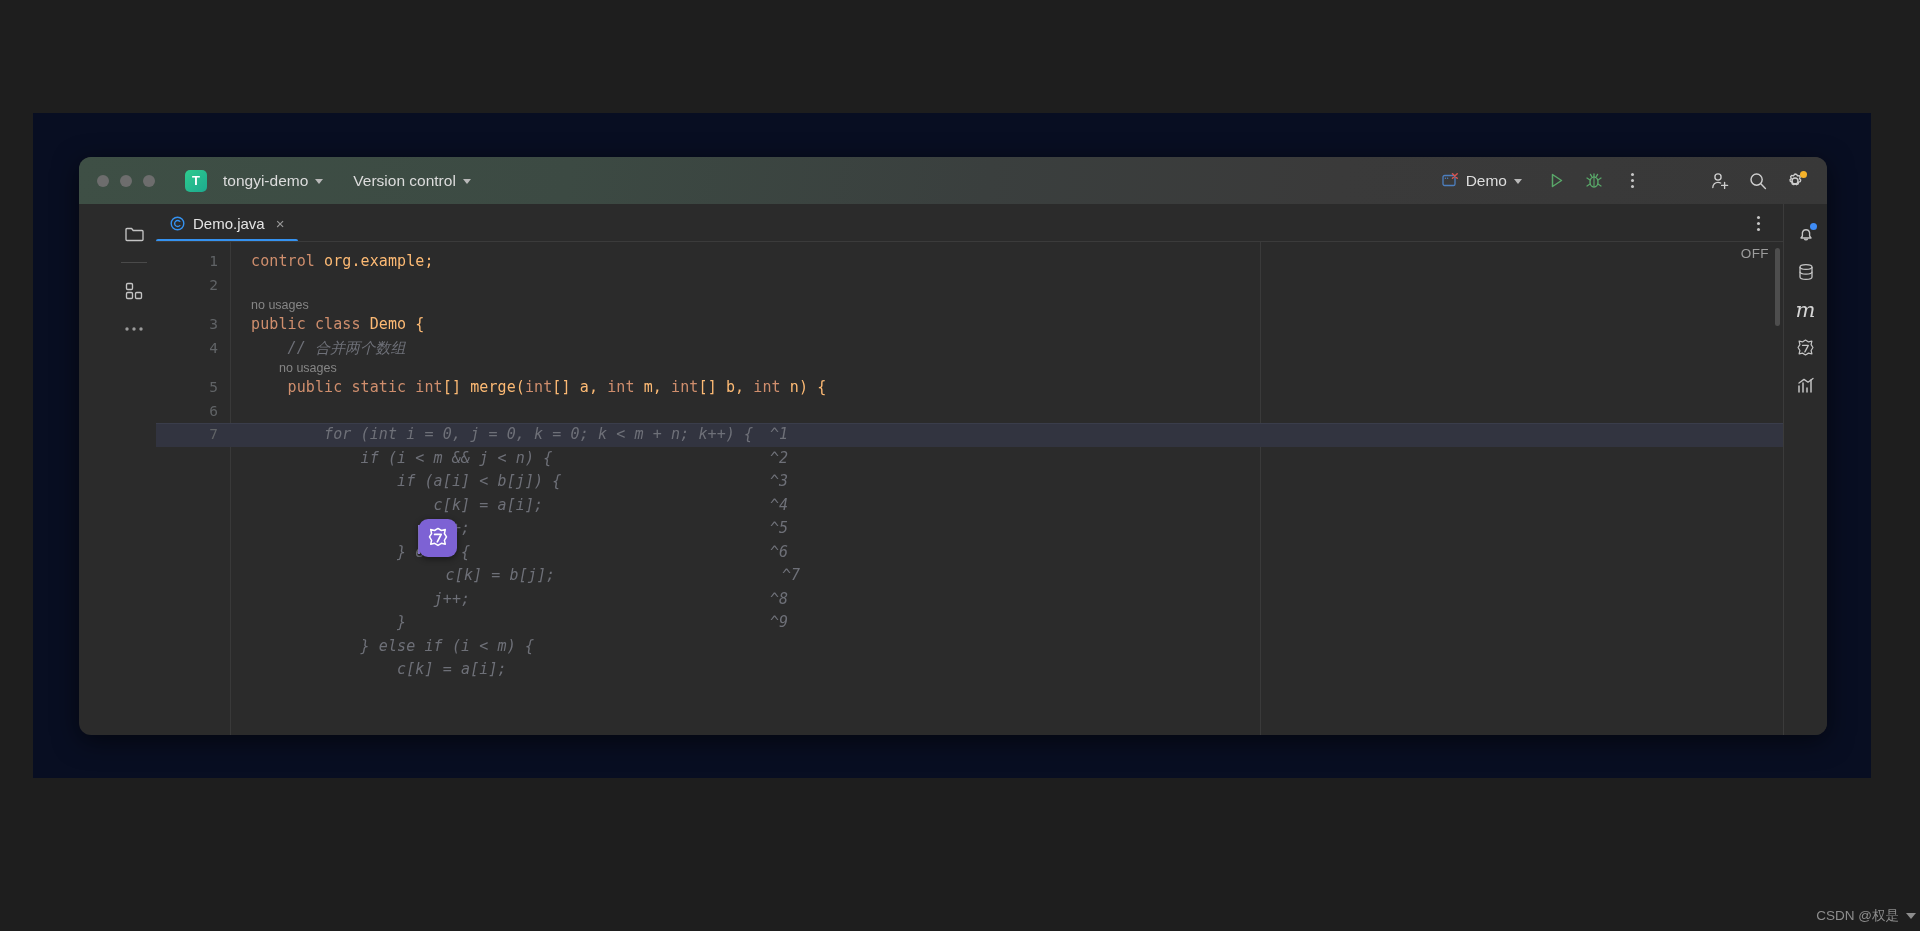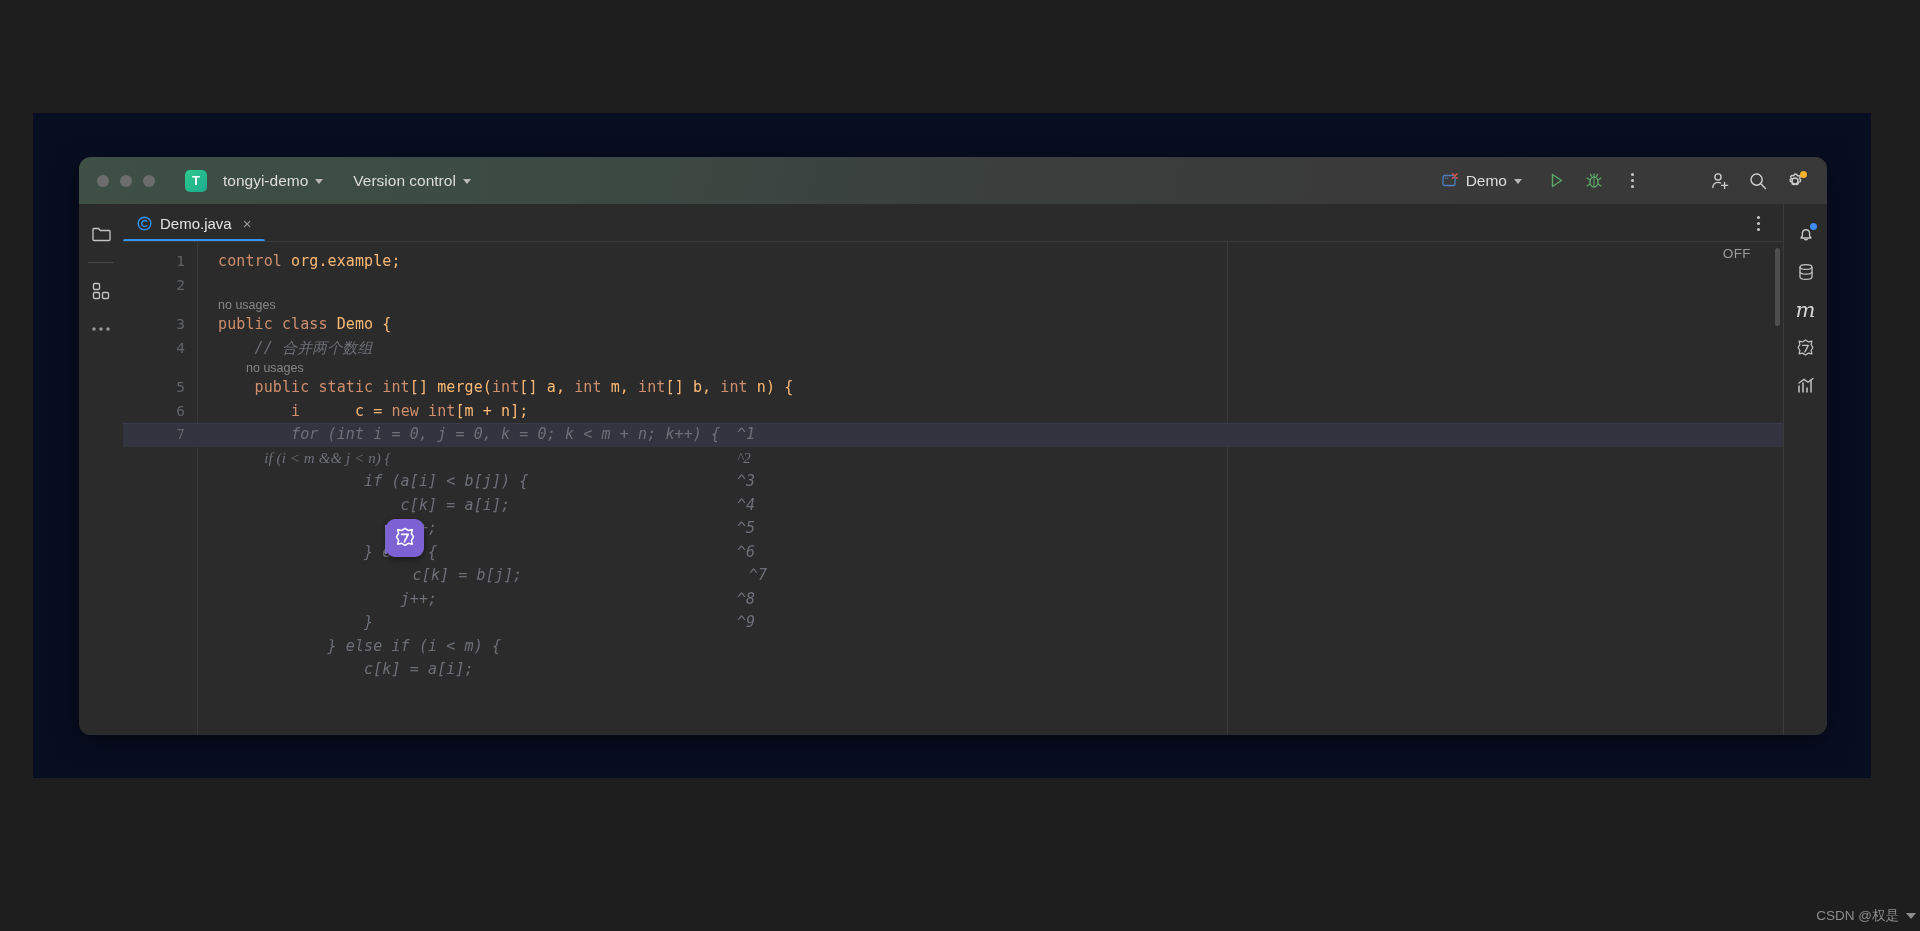--- a/index.html
+++ b/index.html
@@ -67,21 +67,21 @@
   }
   .runcfg {
     display: flex; align-items: center; gap: 7px; color: #dcdcdc;
     font-size: 15.5px; padding: 0 9px; height: 30px; border-radius: 5px;
     margin-right: 4px;
   }
   .vdots { display: flex; flex-direction: column; gap: 3px; align-items: center; }
   .vdots i { width: 3px; height: 3px; border-radius: 50%; background: #c6c6c6; display: block; }
 
   
-  #body-row { display: flex; height: 531px; }
+  #body-row { display: flex; height: 531px; margin-left: 33px; }
 
   
   #left-strip {
     width: 44px; background: #2b2b2b; padding-top: 12px;
     display: flex; flex-direction: column; align-items: center; gap: 0;
     flex: none;
   }
   .strip-icon {
     width: 36px; height: 36px; display: flex; align-items: center;
     justify-content: center; border-radius: 5px; cursor: default; margin-bottom: 2px;
@@ -140,21 +140,21 @@
   }
   .urow { position:relative; height:16px;text-align:center; }
   .kw { color:#cf8e6d; }
   .plain { color:#fdba74; }
   .ghost { color:#6e7078; font-style: italic; }
   .ghostnum {
     position:absolute; left:614px; color:#6e7078; font-style:italic; font-size:15px;
     line-height:23.5px;
   }
   .off-label {
-    position:absolute; right:32px; top:4px; color:#9d9d9d; font-size:13.5px;
+    position:absolute; right:14px; top:4px; color:#9d9d9d; font-size:13.5px;
     font-family:"Liberation Sans", sans-serif; letter-spacing:.4px;
   }
 
   
   #ai-badge {
     position:absolute; left:263px; top:277px; width:38px; height:38px;
     background:#7d62d4; border-radius:9px; display:flex; align-items:center;
     justify-content:center; box-shadow:0 2px 6px rgba(0,0,0,.45); cursor:default;
   }
   #ai-caret {
@@ -332,23 +332,23 @@
             <div class="crow" style="position: absolute; top: 23.5px; left: 0px; right: 0px;"><span class="ln">2</span><span class="code"></span></div>
             <div class="urow" style="position: absolute; top: 47px; left: 0px; right: 0px; height: 16px;">
               <span class="usage" style="left: 95px; top: 0px;">no usages</span>
             </div>
             <div class="crow" style="position: absolute; top: 63px; left: 0px; right: 0px;"><span class="ln">3</span><span class="code"><span class="kw">public class </span><span class="plain">Demo {</span></span></div>
             <div class="crow" style="position: absolute; top: 86.5px; left: 0px; right: 0px;"><span class="ln">4</span><span class="code"><span class="ghost">    // 合并两个数组</span></span></div>
             <div class="urow" style="position: absolute; top: 110px; left: 0px; right: 0px; height: 16px;">
               <span class="usage" style="left: 123px; top: 0px;">no usages</span>
             </div>
             <div class="crow" style="position: absolute; top: 126px; left: 0px; right: 0px;"><span class="ln">5</span><span class="code"><span class="plain">    </span><span class="kw">public static int</span><span class="plain">[] merge(</span><span class="kw">int</span><span class="plain">[] a, </span><span class="kw">int</span><span class="plain"> m, </span><span class="kw">int</span><span class="plain">[] b, </span><span class="kw">int</span><span class="plain"> n) {</span></span></div>
-            <div class="crow" style="position: absolute; top: 149.5px; left: 0px; right: 0px;"><span class="ln">6</span><span class="code"><span class="plain">        </span><span class="kw">i</span><span class="plain">      c = </span><span class="kw">new int</span><span class="plain">[m + n];</span></span></div>
+            <div class="crow" style="position: absolute; top: 149.5px; left: 0px; right: 0px;"><span class="ln">6</span></div>
             <div class="crow hl" style="position: absolute; top: 173px; left: 0px; right: 0px;"><span class="ln">7</span><span class="code"><span class="ghost">        for (int i = 0, j = 0, k = 0; k &lt; m + n; k++) {</span></span><span class="ghostnum">^1</span></div>
-            <div class="crow" style="position: absolute; top: 196.5px; left: 0px; right: 0px; font-family: Liberation Serif, serif;"><span class="code ghost">            if (i &lt; m &amp;&amp; j &lt; n) {</span><span class="ghostnum">^2</span></div>
+            <div class="crow" style="position: absolute; top: 196.5px; left: 0px; right: 0px;"><span class="code ghost">            if (i &lt; m &amp;&amp; j &lt; n) {</span><span class="ghostnum">^2</span></div>
             <div class="crow" style="position: absolute; top: 220px; left: 0px; right: 0px;"><span class="code ghost">                if (a[i] &lt; b[j]) {</span><span class="ghostnum">^3</span></div>
             <div class="crow" style="position: absolute; top: 243.5px; left: 0px; right: 0px;"><span class="code ghost">                    c[k] = a[i];</span><span class="ghostnum">^4</span></div>
             <div class="crow" style="position: absolute; top: 267px; left: 0px; right: 0px;"><span class="code ghost">                    i++;</span><span class="ghostnum">^5</span></div>
             <div class="crow" style="position: absolute; top: 290.5px; left: 0px; right: 0px;"><span class="code ghost">                } else {</span><span class="ghostnum">^6</span></div>
             <div class="crow" style="position: absolute; top: 314px; left: 12px; right: 0px;"><span class="code ghost">                    c[k] = b[j];</span><span class="ghostnum">^7</span></div>
             <div class="crow" style="position: absolute; top: 337.5px; left: 0px; right: 0px;"><span class="code ghost">                    j++;</span><span class="ghostnum">^8</span></div>
             <div class="crow" style="position: absolute; top: 361px; left: 0px; right: 0px;"><span class="code ghost">                }</span><span class="ghostnum">^9</span></div>
             <div class="crow" style="position: absolute; top: 384.5px; left: 0px; right: 0px;"><span class="code ghost">            } else if (i &lt; m) {</span></div>
             <div class="crow" style="position: absolute; top: 408px; left: 0px; right: 0px;"><span class="code ghost">                c[k] = a[i];</span></div>
           </div>

